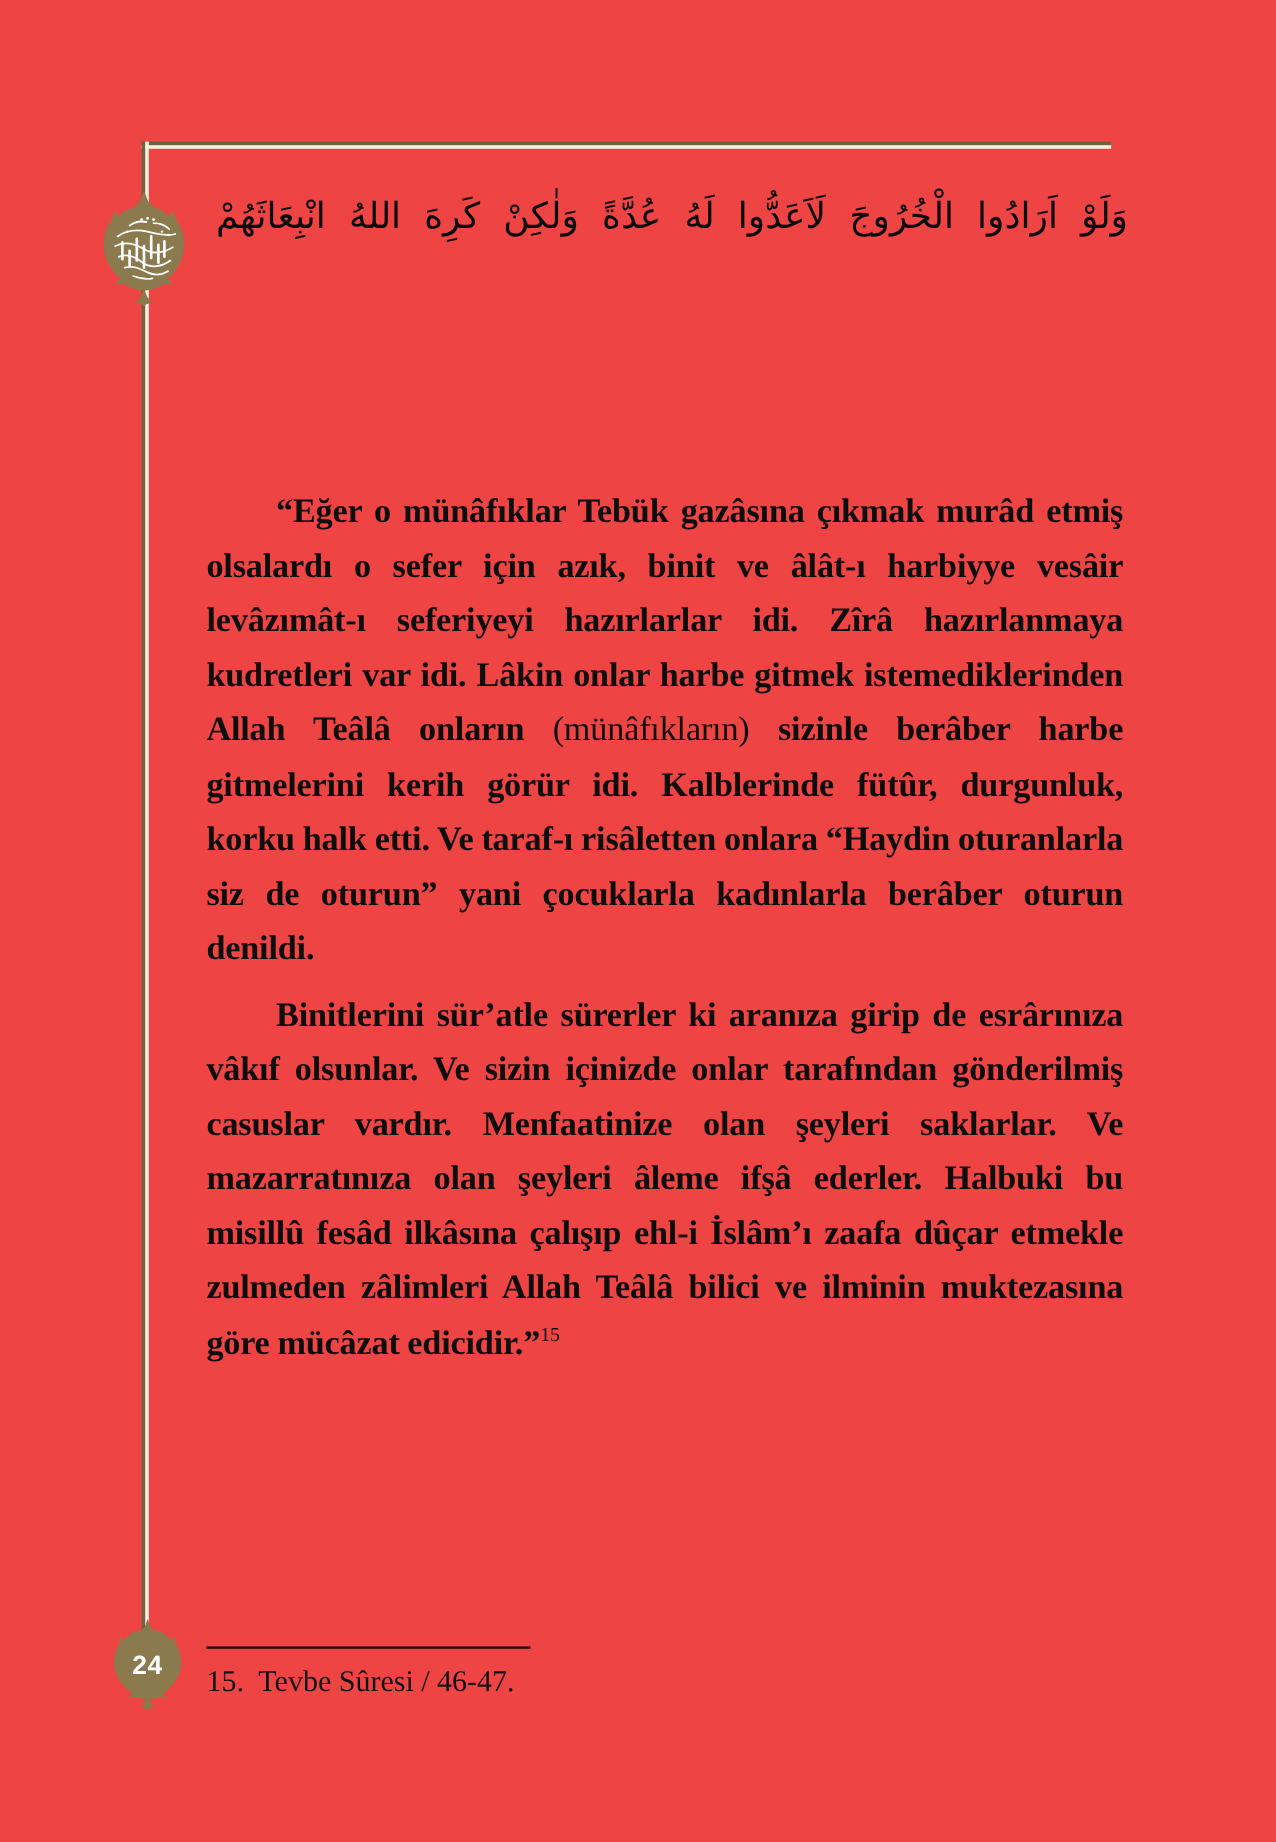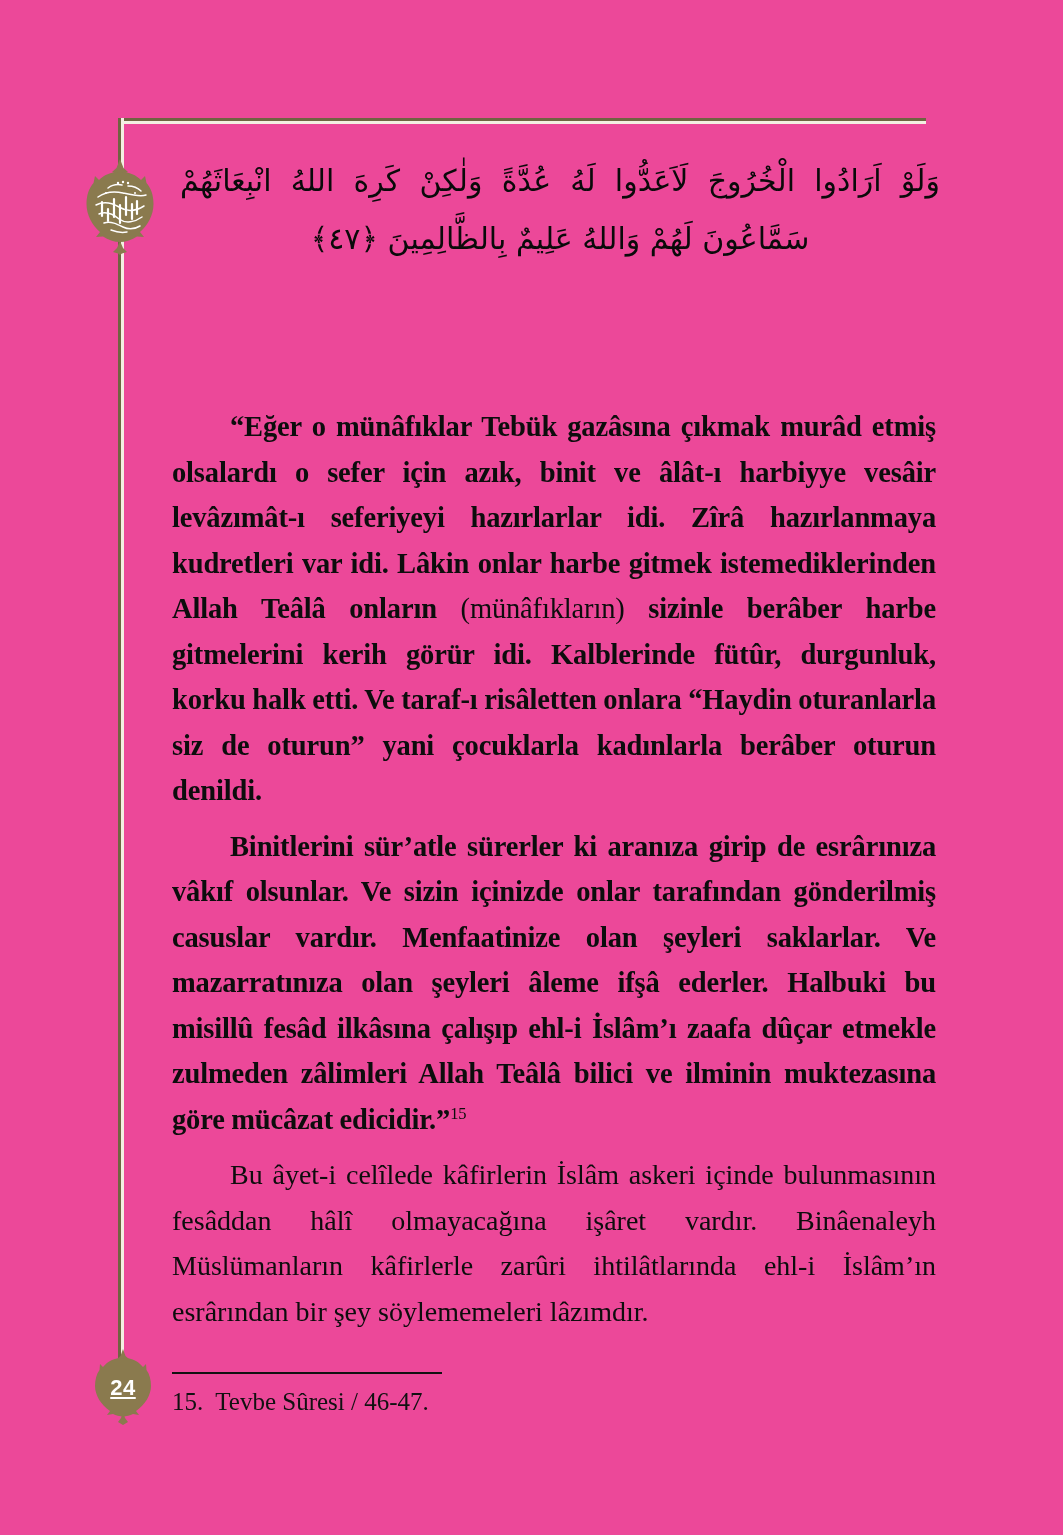--- a/index.html
+++ b/index.html
@@ -4,21 +4,21 @@
 <style>
   html, body {
     margin: 0;
     padding: 0;
     background: #ffffff;
   }
   .page {
     position: relative;
     width: 1063px;
     height: 1535px;
-    background: #ec4899;
+    background: #ef4444;
     overflow: hidden;
     font-family: "Liberation Serif", "DejaVu Serif", serif;
     color: #0d0d0d;
   }
 
   
   .rule-horizontal {
     position: absolute;
     left: 118px;
     top: 118px;
@@ -159,21 +159,20 @@
     display: flex;
     align-items: center;
     justify-content: center;
     color: #ffffff;
     font-family: "Liberation Sans", sans-serif;
     font-size: 22px;
     font-weight: bold;
     letter-spacing: 0.5px;
     padding-top: 2px;
     box-sizing: border-box;
-    text-decoration: underline;
   }
 </style>
 </head>
 <body>
 
 <div class="page">
 
   <div class="rule-horizontal"></div>
   <div class="rule-vertical"></div>
 
@@ -220,31 +219,29 @@
         <circle cx="45" cy="23" r="1.2"></circle>
         <circle cx="50" cy="24" r="1.2"></circle>
         <circle cx="28" cy="34" r="1"></circle>
         <circle cx="57" cy="34" r="1"></circle>
       </g>
     </svg>
   </div>
 
   <div class="arabic-block">
     <span class="arabic-line justify">وَلَوْ اَرَادُوا الْخُرُوجَ لَاَعَدُّوا لَهُ عُدَّةً وَلٰكِنْ كَرِهَ اللهُ انْبِعَاثَهُمْ</span>
-    <span class="arabic-line">سَمَّاعُونَ لَهُمْ وَاللهُ عَلِيمٌ بِالظَّالِمِينَ ﴿٤٧﴾</span>
   </div>
 
   <div class="body-text">
 
     <p class="para bold"><span>“Eğer o münâfıklar Tebük gazâsına çıkmak murâd etmiş olsalardı o sefer için azık, binit ve âlât-ı harbiyye vesâir levâzımât-ı seferiyeyi hazırlarlar idi. Zîrâ hazırlanmaya kudretleri var idi. Lâkin onlar harbe gitmek istemedikle­rinden Allah Teâlâ onların </span><span class="inline-regular">(münâfıkların)</span><span> sizinle berâber harbe gitmelerini kerih görür idi. Kalblerinde fütûr, durgunluk, korku halk etti. Ve taraf-ı risâletten onlara “Haydin oturanlarla siz de oturun” yani çocuklarla kadınlarla berâber oturun denildi.</span></p>
 
 
     <p class="para bold"><span>Binitlerini sür’atle sürerler ki aranıza girip de esrârınıza vâkıf olsunlar. Ve sizin içinizde onlar tarafından gönderilmiş casuslar vardır. Menfaatinize olan şeyleri saklarlar. Ve mazarratınıza olan şeyleri âleme ifşâ ederler. Halbuki bu misillû fesâd ilkâsına çalışıp ehl-i İslâm’ı zaafa dûçar etmekle zulmeden zâlimleri Allah Teâlâ bilici ve ilminin muktezasına göre mücâzat edicidir.”</span><span class="fn-ref">15</span></p>
 
-    <p class="para regular">Bu âyet-i celîlede kâfirlerin İslâm askeri içinde bulunmasının fesâddan hâlî olmayacağına işâret vardır. Binâenaleyh Müslümanların kâfirlerle zarûri ihtilâtlarında ehl-i İslâm’ın esrârından bir şey söylememeleri lâzımdır.</p>
   </div>
 
   <div class="footnote-area">
     <div class="footnote-rule"></div>
     <div class="footnote-text">15.  Tevbe Sûresi / 46-47.</div>
   </div>
 
   <div class="page-badge">
     <svg viewBox="0 0 62 76" width="62" height="76" aria-hidden="true">
       <g fill="#8a7a4e">

